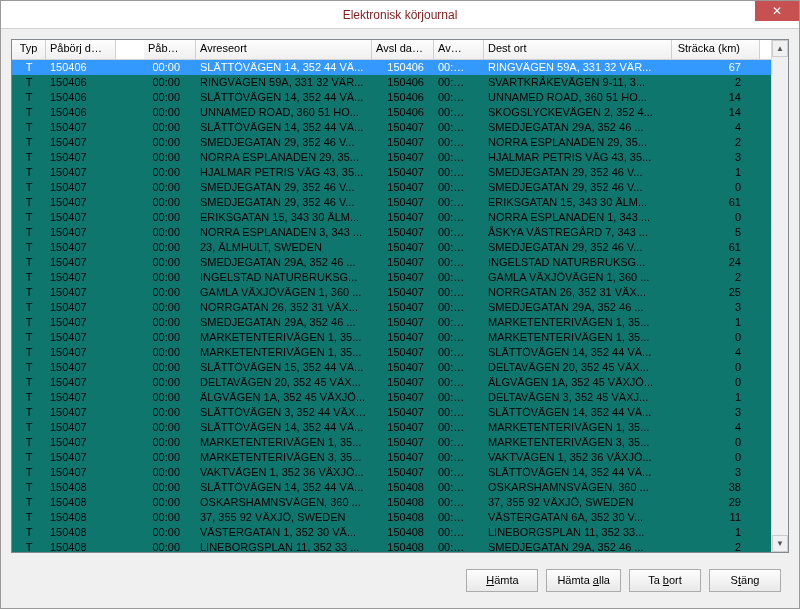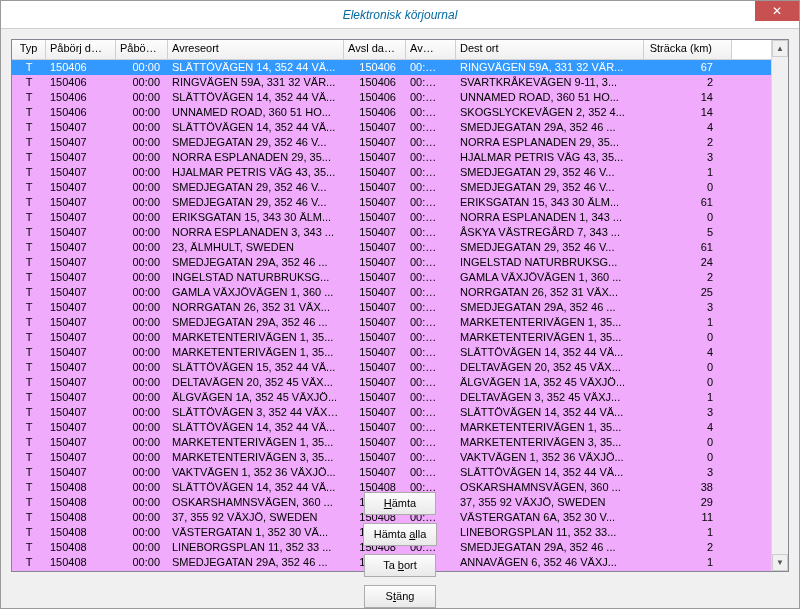--- a/index.html
+++ b/index.html
@@ -22,43 +22,42 @@
     height: 28px;
     background: #fff;
     border-bottom: 1px solid #d0d0d0;
     display: flex; align-items: center;
     position: relative;
   }
   .titlebar .title {
     flex: 1;
     text-align: center;
     font-size: 12px;
-    color: #0369a1;
-    font-style: italic;
+    color: #7f1d1d;
   }
   .close-btn {
     width: 44px; height: 20px;
     background: #c75050;
     color: #fff;
     display: flex; align-items: center; justify-content: center;
     position: absolute; right: 0; top: 0;
     font-size: 12px;
     cursor: pointer;
   }
   .content {
     flex: 1;
     padding: 10px 10px 0 10px;
     display: flex; flex-direction: column;
     overflow: hidden;
     background: #f0f0f0;
   }
   .grid-wrap {
     flex: 1;
     border: 1px solid #828790;
-    background: #f0abfc;
+    background: #0f766e;
     display: flex;
     overflow: hidden;
   }
   .grid {
     flex: 1;
     overflow: hidden;
     display: flex; flex-direction: column;
   }
   .grid-header {
     display: flex;
@@ -94,49 +93,48 @@
     color: #fff;
   }
   .cell {
     padding: 0 4px;
     white-space: nowrap;
     overflow: hidden;
     text-overflow: ellipsis;
   }
   .c-typ  { width: 34px; text-align: center; }
   .c-pd   { width: 70px; text-align: left; padding-right: 10px;}
-  .c-pt   { width: 52px; text-align: right; padding-right: 8px;}
+  .c-pt   { width: 52px; text-align: right; padding-right: 16px; margin-left: 28px;}
   .c-avr  { width: 176px; }
   .c-ad   { width: 62px; text-align: right; padding-right: 10px;}
   .c-at   { width: 50px; text-align: right; padding-right: 19px;}
   .c-dest { width: 188px; }
   .c-str  { width: 88px; text-align: right; padding-right: 19px;}
   .scrollbar {
     width: 17px;
     background: #f0f0f0;
     border-left: 1px solid #d9d9d9;
     display: flex; flex-direction: column;
   }
   .sb-btn {
     height: 17px;
     background: #f0f0f0;
     border: 1px solid #cdcdcd;
     display: flex; align-items:center; justify-content:center;
     font-size: 8px; color:#555;
   }
   .sb-track { flex:1; background:#f0f0f0; position:relative;}
   .buttons {
-    height: 36px;
+    height: 55px;
     display: flex;
     justify-content: flex-end;
     align-items: center;
     gap: 8px;
     padding: 0 8px;
     background: #f0f0f0;
-    flex-direction: column;
   }
   .btn {
     min-width: 72px;
     height: 23px;
     border: 1px solid #acacac;
     background: linear-gradient(#fdfdfd,#e9e9e9);
     font-size: 11px;
     text-align: center;
     line-height: 21px;
     cursor: pointer;

